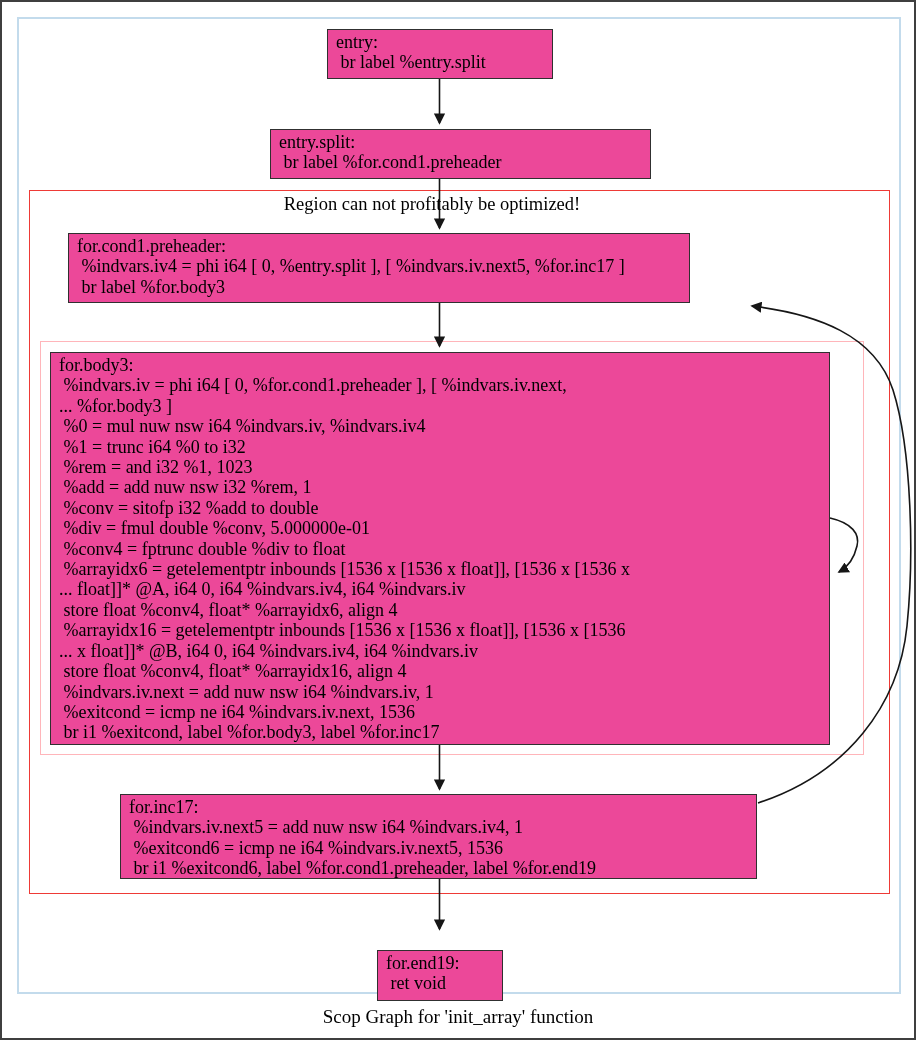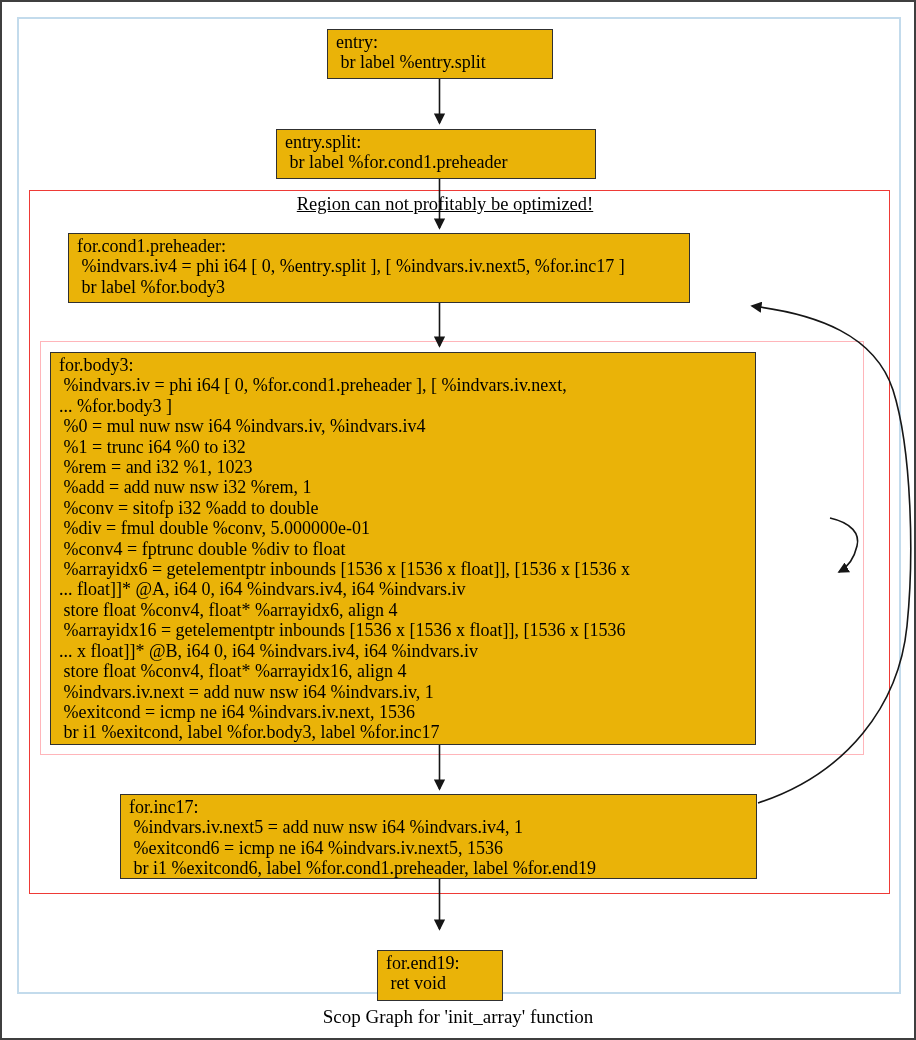--- a/index.html
+++ b/index.html
@@ -12,33 +12,33 @@
     overflow:hidden;
   }
   .frame { position:absolute; box-sizing:border-box; background:transparent; }
   .frame.blue { left:15px; top:15px; width:884px; height:977px; border:2px solid var(--c-scop_border,#c3dbec); }
   .frame.red  { left:27px; top:188px; width:861px; height:704px; border:1.5px solid var(--c-region_border,#ee3a36); }
   .frame.pink { left:38px; top:339px; width:824px; height:414px; border:1.5px solid var(--c-loop_border,#ffb5ba); }
   .edges { position:absolute; left:0; top:0; width:916px; height:1040px; pointer-events:none; }
   .edge { fill:none; stroke:var(--c-edge,#161616); stroke-width:1.6; }
   .node {
     position:absolute; box-sizing:border-box;
-    background:#eab308; border:1.5px solid var(--c-node_border,#303030);
+    background:#ec4899; border:1.5px solid var(--c-node_border,#303030);
     color:#000; font-size:18px; line-height:20.4px;
     white-space:pre-wrap; padding:2px 8px; overflow:hidden;
   }
   .node.entry       { left:325px; top:27px;  width:226px; height:50px; }
-  .node.entry-split { left:274px; top:127px; width:320px; height:50px; }
+  .node.entry-split { left:268px; top:127px; width:381px; height:50px; }
   .node.preheader   { left:66px;  top:231px; width:622px; height:70px; }
-  .node.body3       { left:48px;  top:350px; width:706px; height:393px; }
+  .node.body3       { left:48px;  top:350px; width:780px; height:393px; }
   .node.inc17       { left:118px; top:792px; width:637px; height:85px; }
   .node.end19       { left:375px; top:932px; width:126px; height:51px;margin-top:16px; }
   .region-label {
-    position:absolute; left:443px; top:192px; transform:translateX(-50%);
-    font-size:18.5px; color:#000; white-space:nowrap;text-decoration:underline;
+    position:absolute; left:430px; top:192px; transform:translateX(-50%);
+    font-size:18.5px; color:#000; white-space:nowrap;
   }
   .caption {
     position:absolute; left:0; top:1004px; width:100%;
     text-align:center; font-size:19px; color:#000;
   }
 </style>
 </head>
 <body>
 
 <div class="stage">

